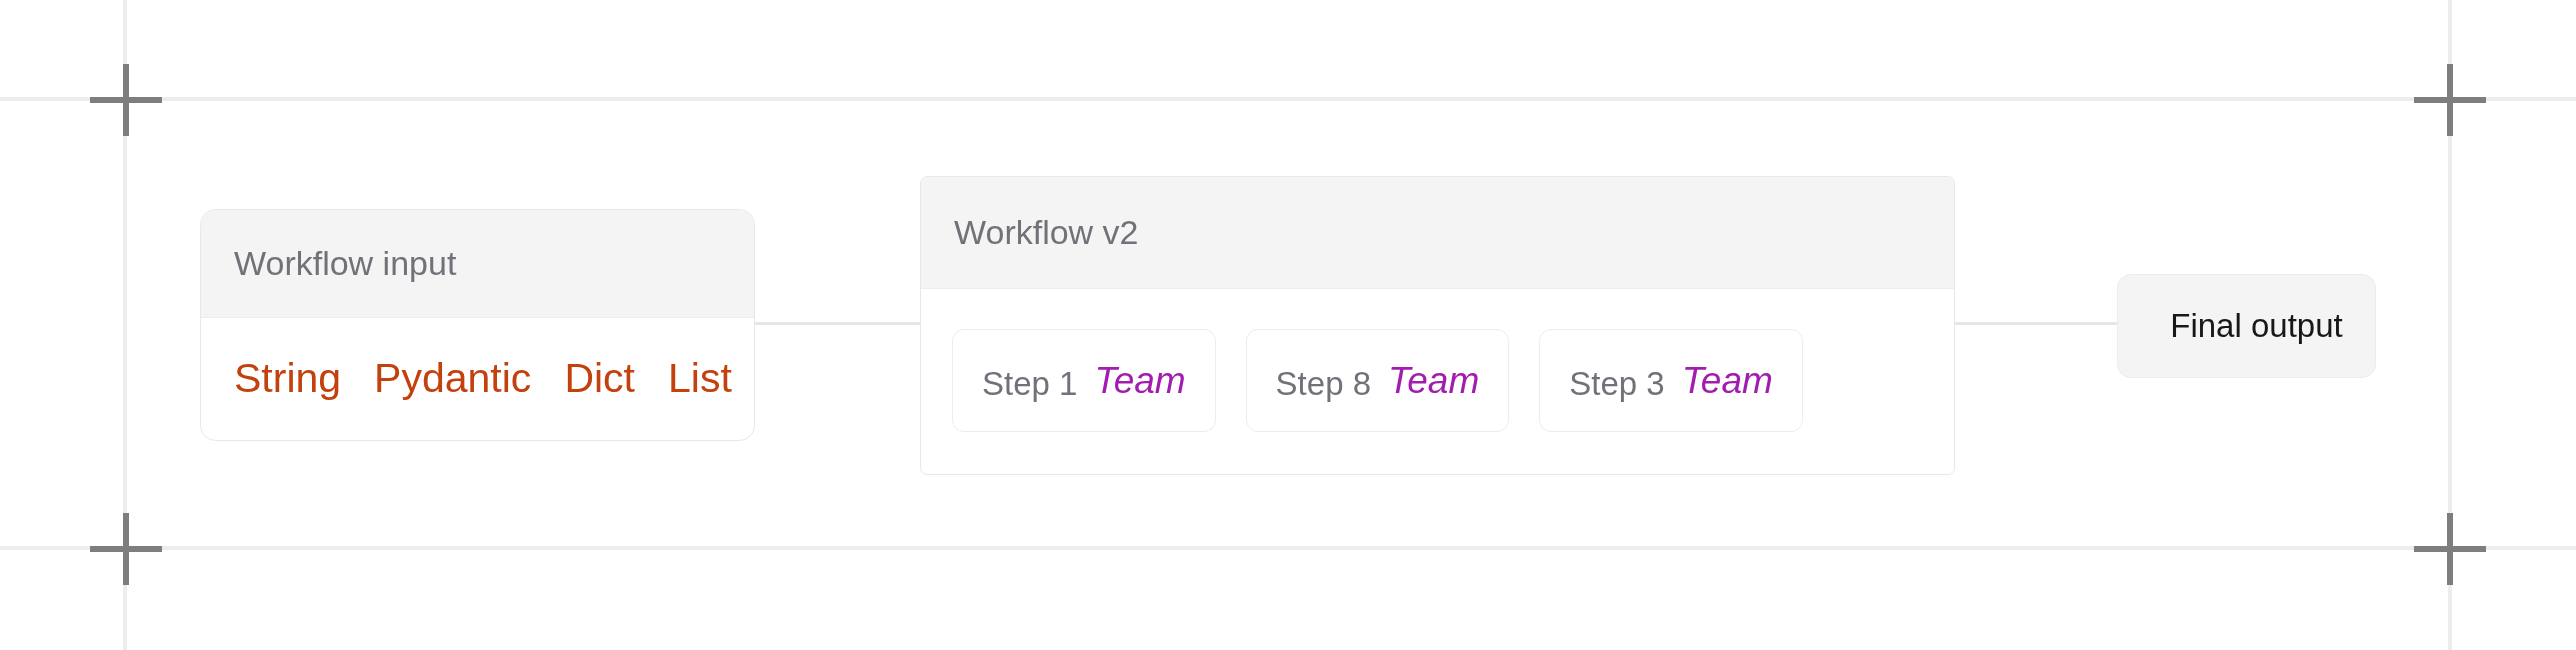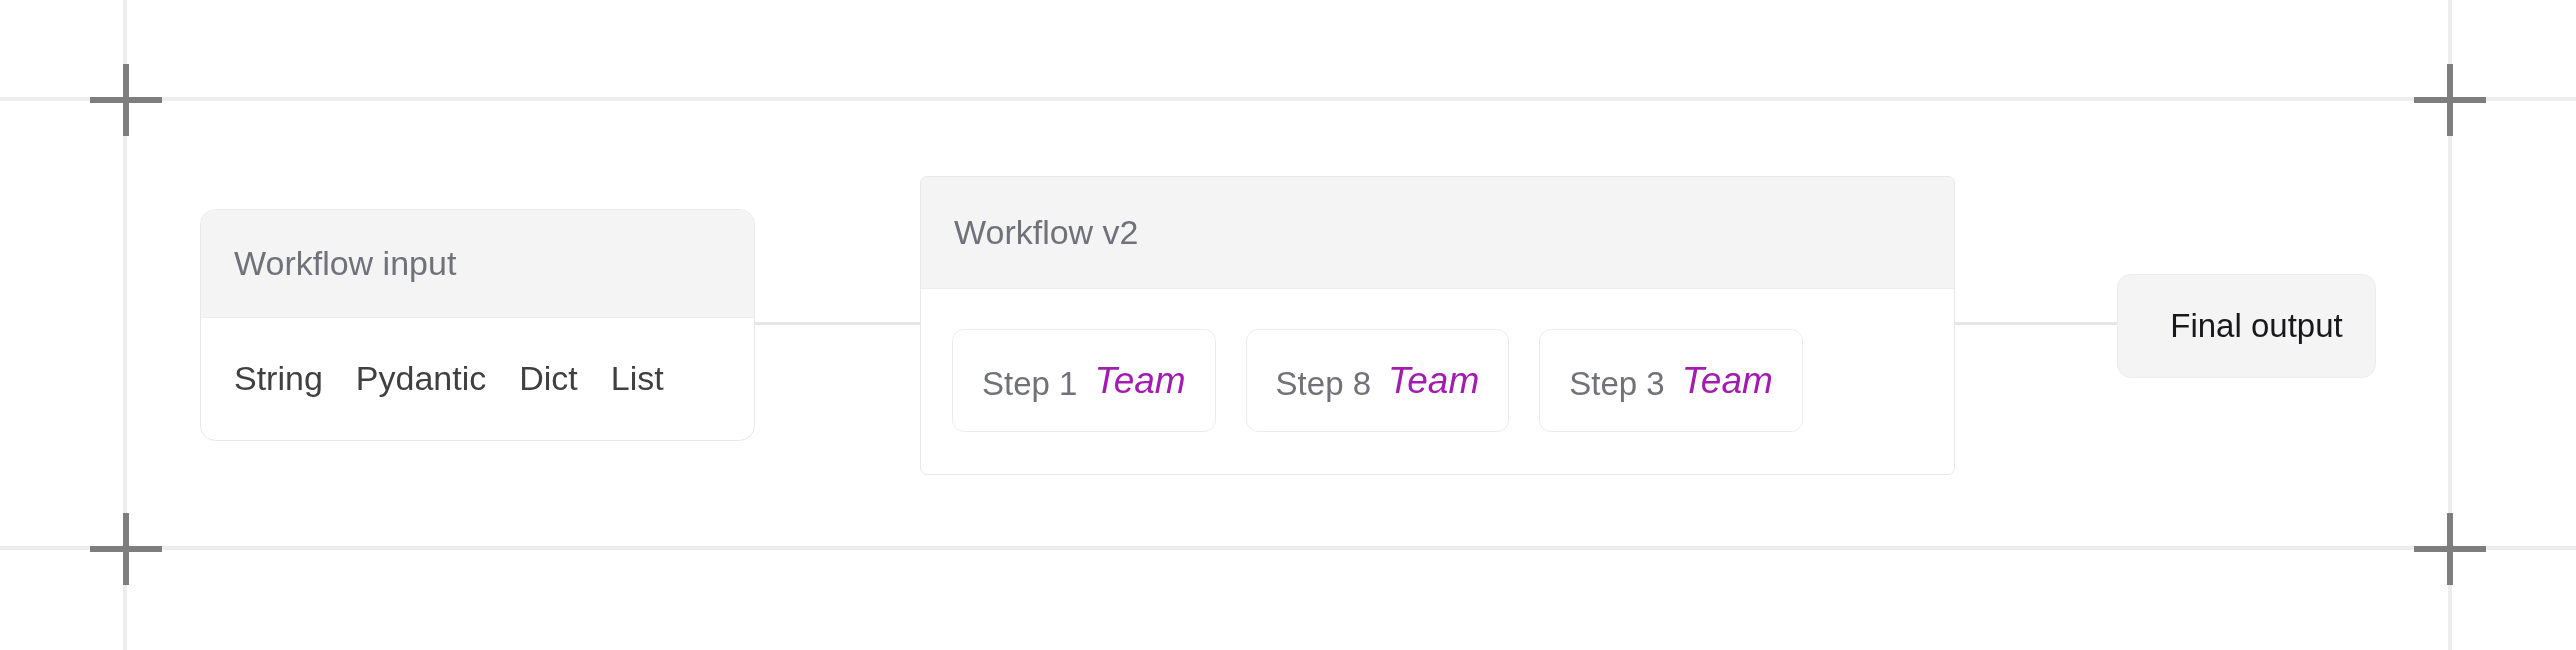--- a/index.html
+++ b/index.html
@@ -109,22 +109,22 @@
   }
   #node-workflow-input .node-title {
     font-size: 34px;
   }
   #node-workflow-input .node-body {
     height: 120px;
     padding: 0 33px;
     gap: 33px;
   }
   .input-type {
-    color: #404040;
-    font-size: 34px;
+    color: #c2410c;
+    font-size: 41px;
     white-space: nowrap;
   }
 
   
   #node-workflow-v2 {
     left: 920px;
     top: 176px;
     width: 1035px;
     height: 299px;
     border-radius: 7px;

